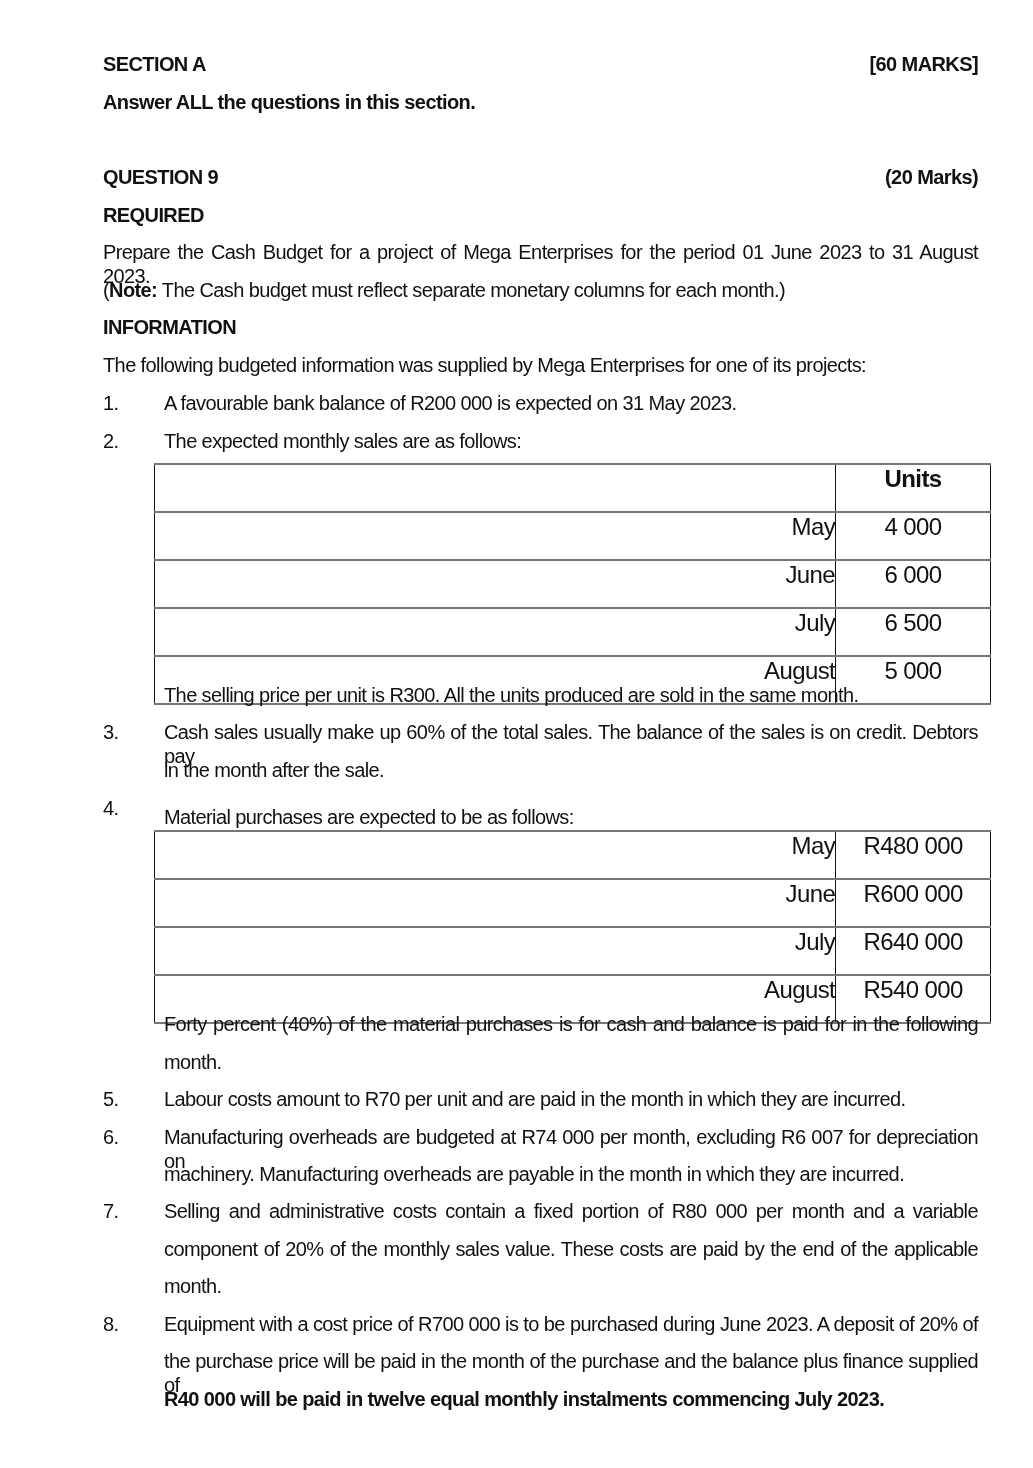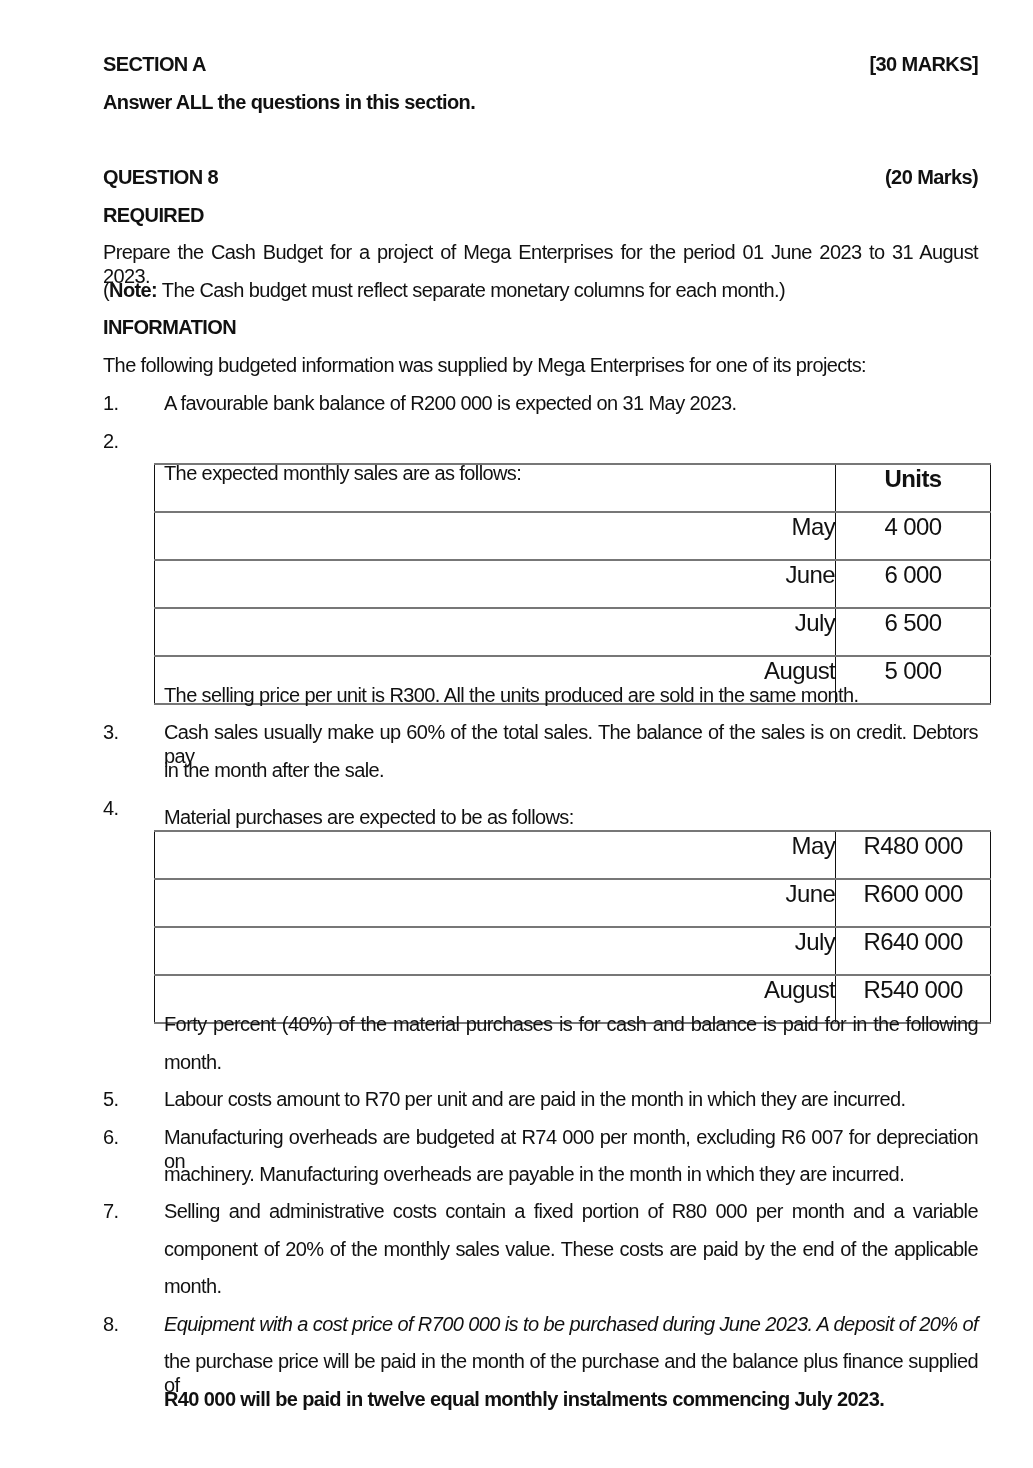--- a/index.html
+++ b/index.html
@@ -74,40 +74,40 @@
     }
     table.info td.label { width: 672px; }
   </style>
 </head>
 <body>
 
 <div class="page">
 
   <div class="line bold" style="top:52px;">
     <span>SECTION A</span>
-    <span class="right">[30 MARKS]</span>
+    <span class="right">[60 MARKS]</span>
   </div>
   <div class="line bold" style="top:90px;">Answer ALL the questions in this section.</div>
 
   <div class="line bold" style="top:165px;">
-    <span>QUESTION 8</span>
+    <span>QUESTION 9</span>
     <span class="right">(20 Marks)</span>
   </div>
   <div class="line bold" style="top:203px;">REQUIRED</div>
   <div class="line justified" style="top:240px;">Prepare the Cash Budget for a project of Mega Enterprises for the period 01 June 2023 to 31 August 2023.</div>
   <div class="line" style="top:278px;"><span>(</span><span class="bold">Note:</span><span> The Cash budget must reflect separate monetary columns for each month.)</span></div>
 
   <div class="line bold" style="top:315px;">INFORMATION</div>
   <div class="line" style="top:353px;">The following budgeted information was supplied by Mega Enterprises for one of its projects:</div>
 
   <div class="num" style="top:391px;">1.</div>
   <div class="item-text" style="top:391px;">A favourable bank balance of R200 000 is expected on 31 May 2023.</div>
 
   <div class="num" style="top:429px;">2.</div>
-  <div class="item-text" style="top:429px;margin-top:32px;">The expected monthly sales are as follows:</div>
+  <div class="item-text" style="top:429px;">The expected monthly sales are as follows:</div>
 
   <table class="info" style="top:463px;">
     <tbody>
         <tr>
       <td class="label"></td>
       <td class="val bold">Units</td>
     </tr>
     <tr>
       <td class="label">May</td>
       <td class="val">4 000</td>
@@ -166,17 +166,17 @@
   <div class="num" style="top:1125px;">6.</div>
   <div class="item-text justified" style="top:1125px;">Manufacturing overheads are budgeted at R74 000 per month, excluding R6 007 for depreciation on</div>
   <div class="item-text" style="top:1162px;">machinery.  Manufacturing overheads are payable in the month in which they are incurred.</div>
 
   <div class="num" style="top:1199px;">7.</div>
   <div class="item-text justified" style="top:1199px;">Selling and administrative costs contain a fixed portion of R80 000 per month and a variable</div>
   <div class="item-text justified" style="top:1237px;">component of 20% of the monthly sales value.  These costs are paid by the end of the applicable</div>
   <div class="item-text" style="top:1274px;">month.</div>
 
   <div class="num" style="top:1312px;">8.</div>
-  <div class="item-text justified" style="top:1312px;font-style:italic;">Equipment with a cost price of R700 000 is to be purchased during June 2023.  A deposit of 20% of</div>
+  <div class="item-text justified" style="top:1312px;">Equipment with a cost price of R700 000 is to be purchased during June 2023.  A deposit of 20% of</div>
   <div class="item-text justified" style="top:1349px;">the purchase price will be paid in the month of the purchase and the balance plus finance supplied of</div>
   <div class="item-text" style="top:1387px;font-weight:bold;">R40 000 will be paid in twelve equal monthly instalments commencing July 2023.</div>
 
 </div>
 
 </body></html>

